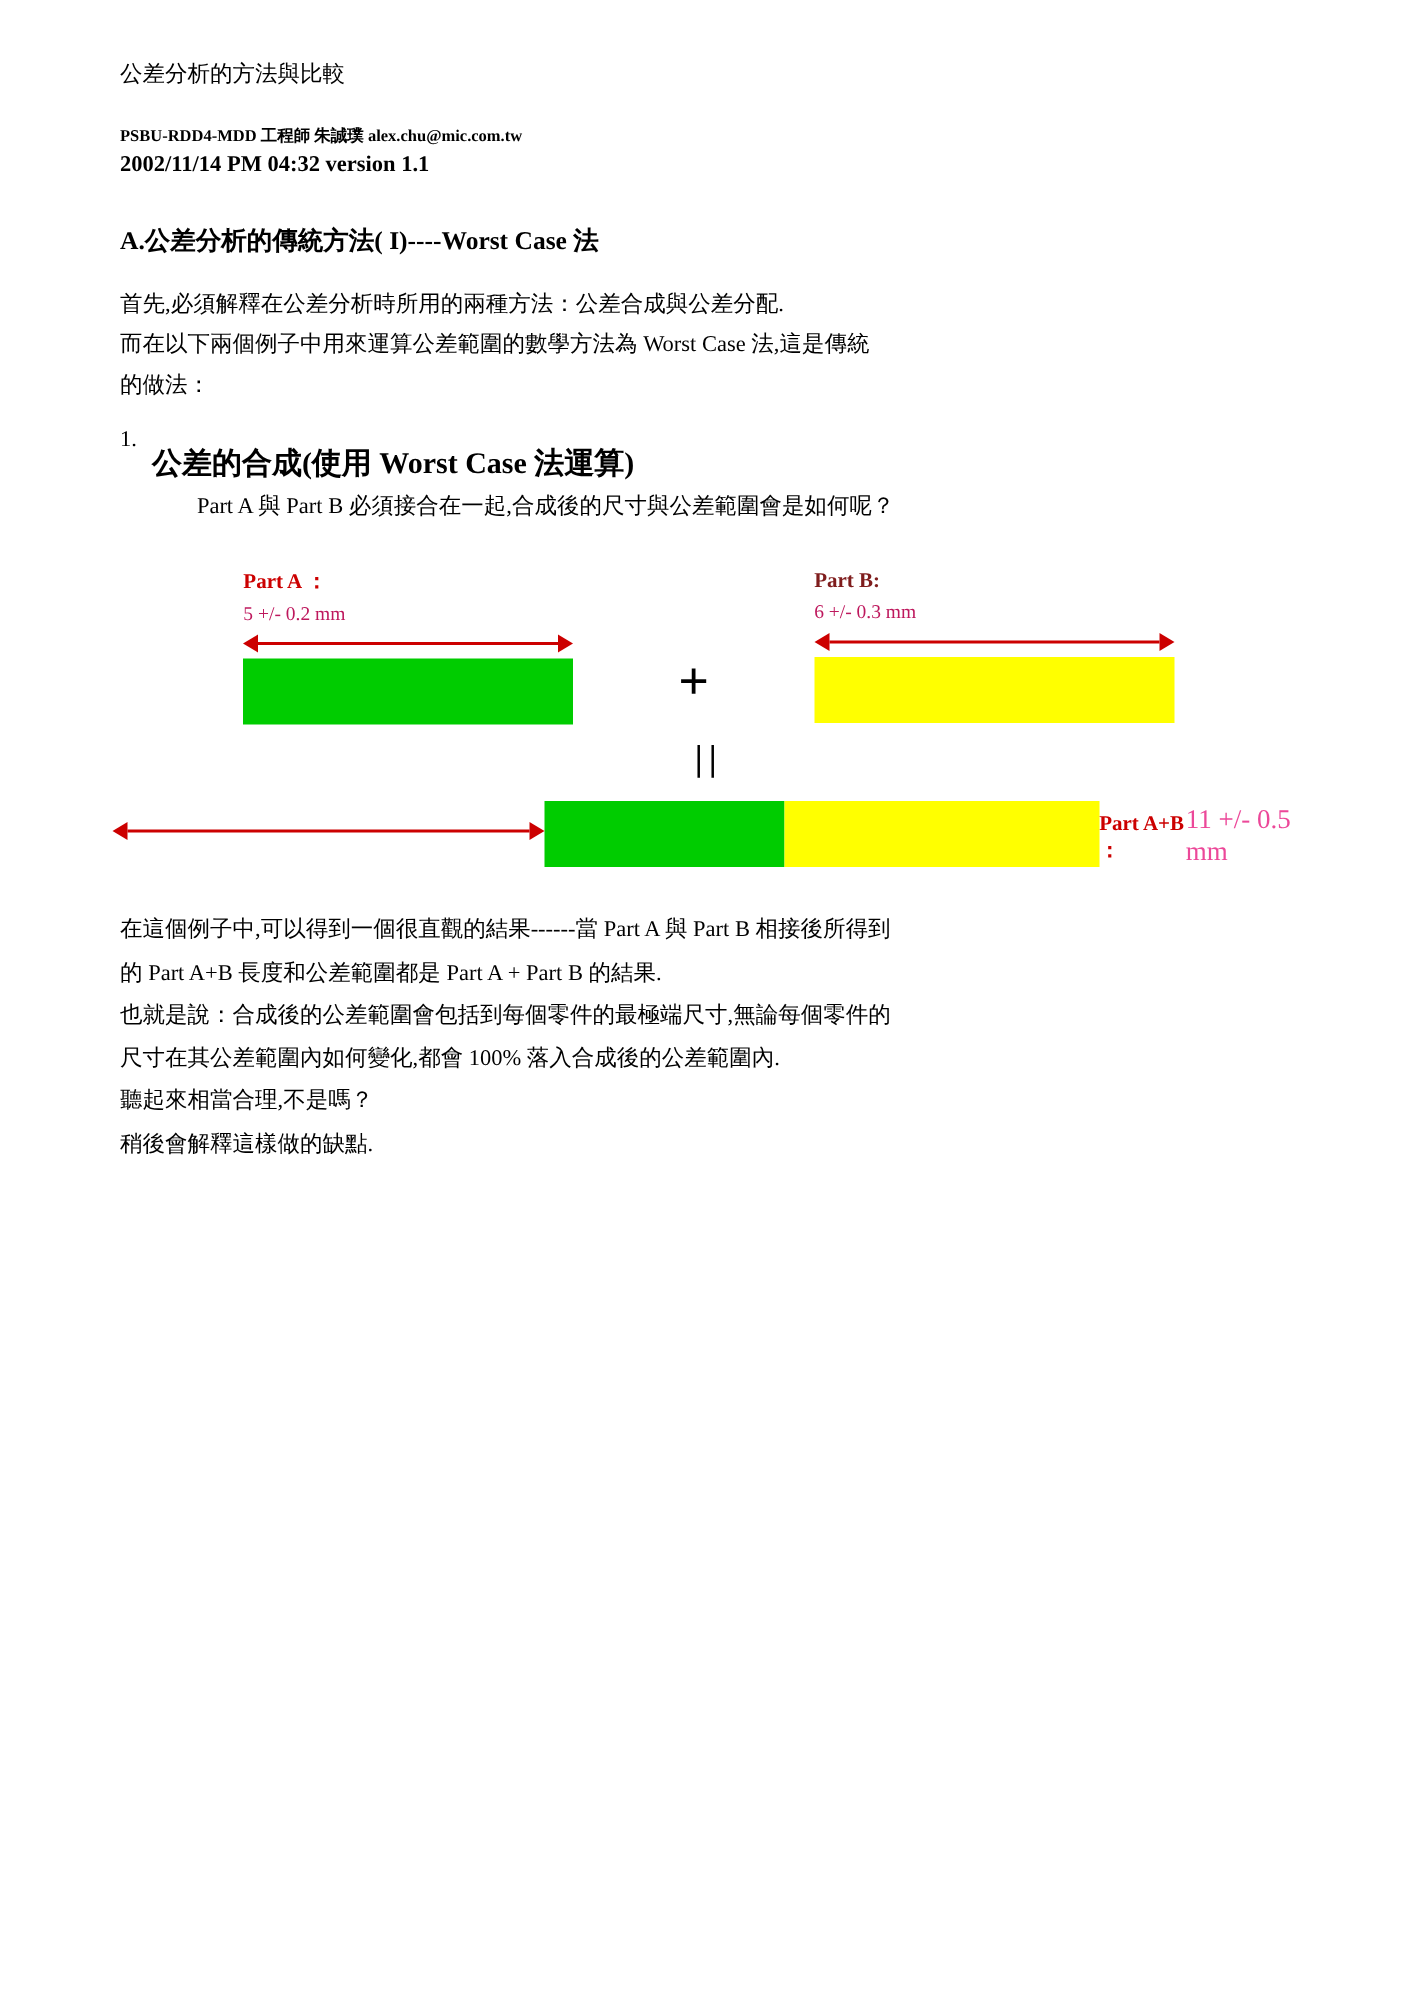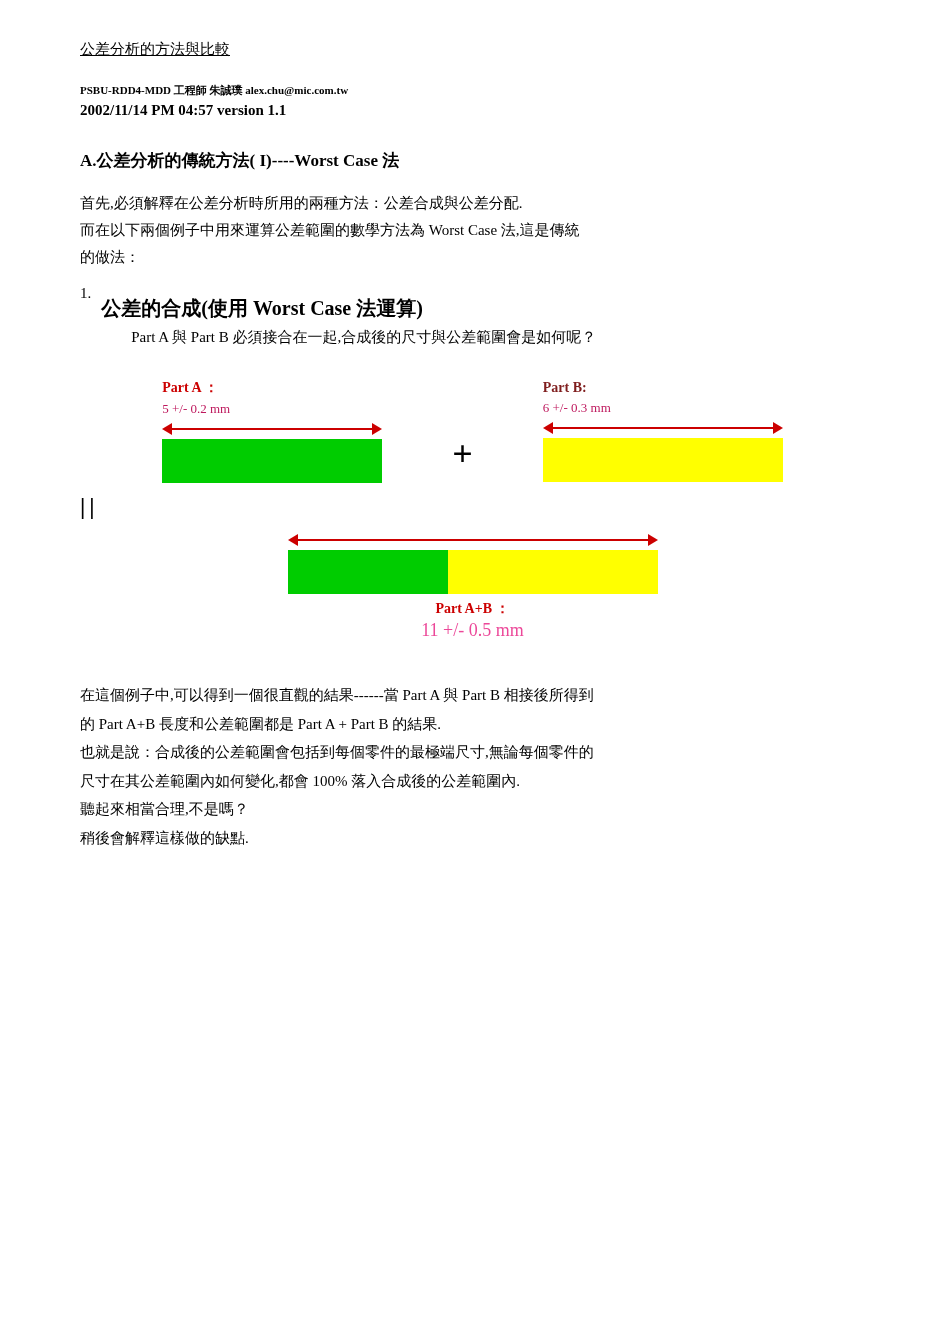--- a/index.html
+++ b/index.html
@@ -11,21 +11,20 @@
       background: #ffffff;
       font-family: "Microsoft JhengHei", "PMingLiU", "MingLiU", serif;
       font-size: 15px;
       color: #000000;
       width: 945px;
       min-height: 1338px;
       padding: 40px 80px;
     }
     .page-title {
       font-size: 15px;
-      text-decoration: underline;
       margin-bottom: 24px;
     }
     .author-line {
       font-size: 11px;
       margin-bottom: 4px;
       font-weight: bold;
     }
     .date-line {
       font-size: 15px;
       margin-bottom: 30px;
@@ -48,21 +47,22 @@
       margin-top: 10px;
     }
     .subsection-subtitle {
       font-size: 15px;
       margin-bottom: 12px;
       margin-left: 30px;
     }
     .diagram-area {
       display: flex;
       flex-direction: column;
-      margin: 20px 0 40px 0;
+      align-items: center;
+      margin: 20px 0 28px 0;
     }
     .parts-row {
       display: flex;
       flex-direction: row;
       align-items: center;
       justify-content: center;
       width: 100%;
       gap: 0;
       margin-bottom: 0;
     }
@@ -128,21 +128,21 @@
     }
     .equals-sign {
       font-size: 24px;
       font-weight: bold;
       color: #000000;
       margin: 10px 0 10px 0;
       letter-spacing: 4px;
     }
     .combined-block {
       display: flex;
-      flex-direction: column;
+      flex-direction: row;
       align-items: center;
       margin-top: 4px;
     }
     .combined-rects {
       display: flex;
       flex-direction: row;
     }
     .combined-label {
       color: #cc0000;
       font-size: 14px;
@@ -160,21 +160,21 @@
       margin-top: 10px;
     }
   </style>
 </head>
 <body>
 
 <div class="page-title">公差分析的方法與比較</div>
 
 <div class="author-line">PSBU-RDD4-MDD    工程師  朱誠璞  alex.chu@mic.com.tw</div>
 
-<div class="date-line">2002/11/14 PM 04:57    version 1.1</div>
+<div class="date-line">2002/11/14 PM 04:32    version 1.1</div>
 
 <div class="section-title">A.公差分析的傳統方法( I)----Worst Case  法</div>
 
 <div class="paragraph">
   <span>首先,必須解釋在公差分析時所用的兩種方法：公差合成與公差分配.</span><br>
   <span>而在以下兩個例子中用來運算公差範圍的數學方法為  Worst Case  法,這是傳統</span><br>
   <span>的做法：</span>
 </div>
 
 <div style="margin-top: 14px; display: flex; align-items: flex-start; gap: 10px;">

